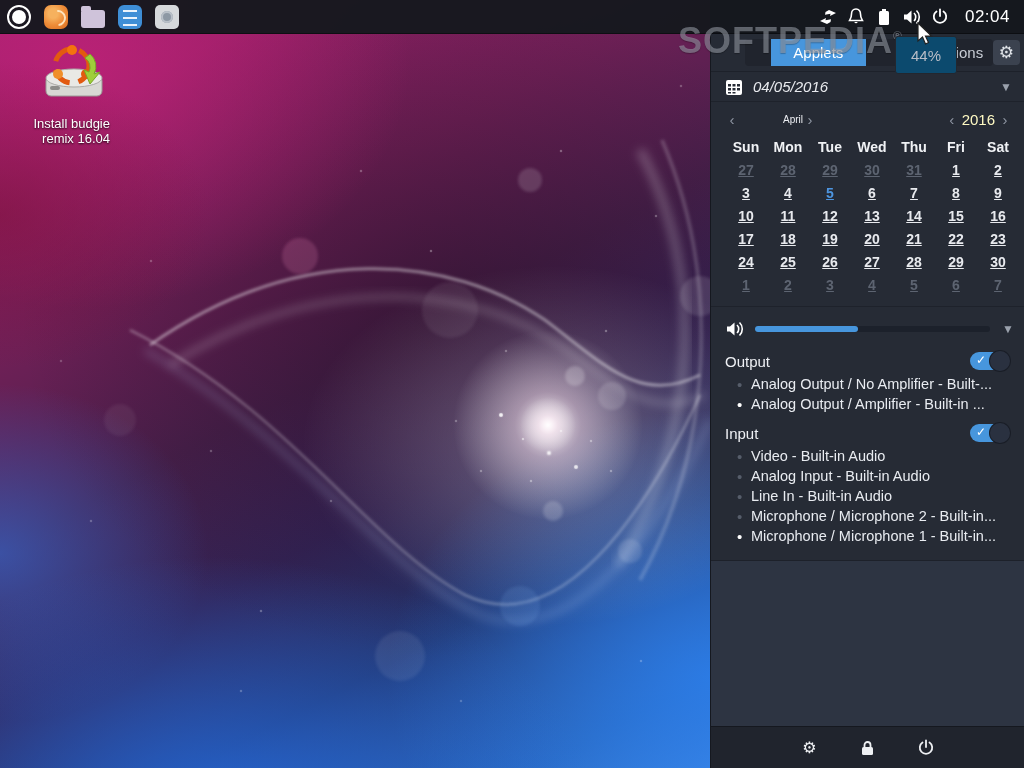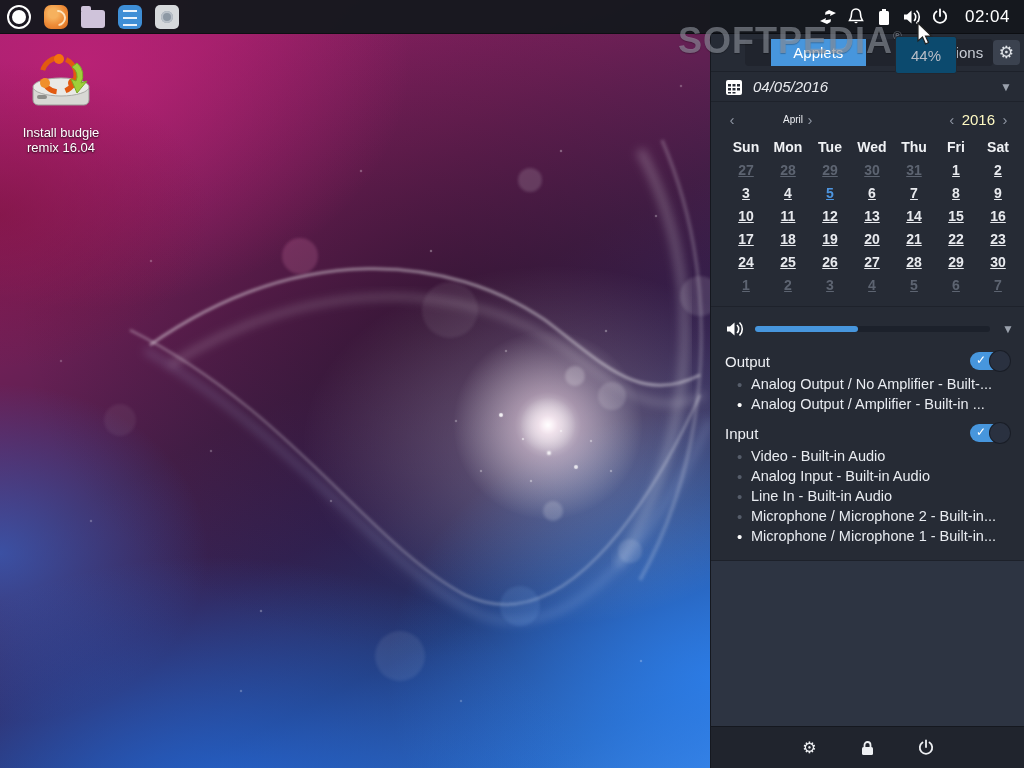--- a/index.html
+++ b/index.html
@@ -41,21 +41,21 @@
       560px 150px 1px 0 rgba(255,255,255,0.5), 655px 215px 1px 0 rgba(255,255,255,0.45),
       90px 520px 1px 0 rgba(255,255,255,0.4), 210px 450px 1px 0 rgba(255,255,255,0.4),
       260px 610px 1px 0 rgba(255,255,255,0.45), 330px 500px 1px 0 rgba(255,255,255,0.4),
       150px 260px 1px 0 rgba(255,255,255,0.4), 60px 360px 1px 0 rgba(255,255,255,0.35),
       640px 660px 1px 0 rgba(255,255,255,0.4), 240px 690px 1px 0 rgba(255,255,255,0.4),
       460px 700px 1px 0 rgba(255,255,255,0.35), 680px 85px 1px 0 rgba(255,255,255,0.4),
       605px 330px 1px 0 rgba(255,255,255,0.5), 505px 350px 1px 0 rgba(255,255,255,0.45);
   }
 
   
-  .desktop-icon { position:absolute; left:12px; top:49px; width:98px; text-align:center; cursor:default; }
+  .desktop-icon { position:absolute; left:12px; top:40px; width:98px; text-align:right; cursor:default; }
   .desktop-icon .label { margin-top:4px; color:#fff; font-size:13px; line-height:15px;
     text-shadow:0 1px 2px rgba(0,0,0,0.8); }
 
   
   .top-panel { position:absolute; left:0; top:0; width:1024px; height:34px;
     background:rgba(22,24,30,0.97); display:flex; align-items:center; z-index:40;
     border-bottom:1px solid rgba(0,0,0,0.4); }
   .launchers { display:flex; align-items:center; gap:9px; padding-left:5px; }
   .launcher { width:28px; height:28px; display:flex; align-items:center; justify-content:center; cursor:pointer; }
   .menu-orb { width:24px; height:24px; border:2px solid #fff; border-radius:50%; position:relative; }

